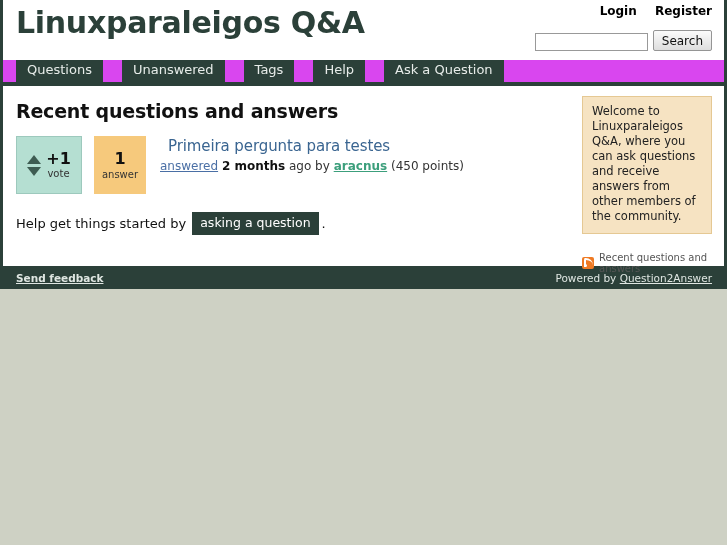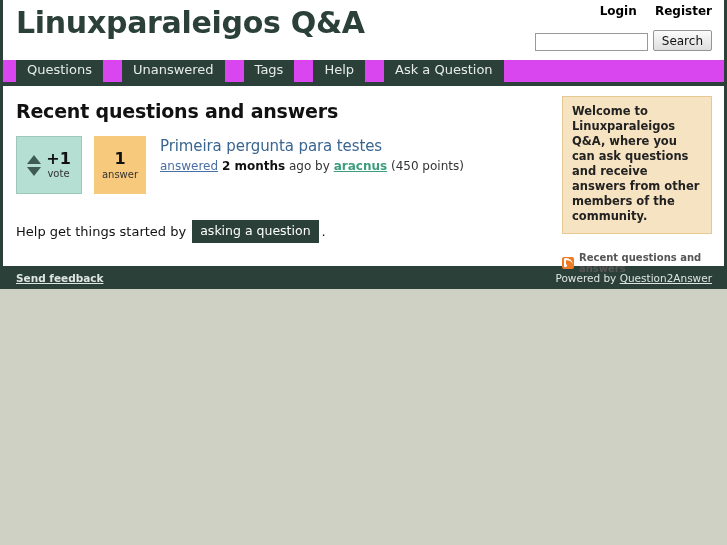--- a/index.html
+++ b/index.html
@@ -172,20 +172,21 @@
   .q-answers .lbl { font-size: 10px; color: #333; line-height: 13px; }
 
   .q-main { padding-top: 1px; }
   .q-title {
     font-size: 15px;
     color: #3a6591;
     text-decoration: none;
     display: block;
     margin-bottom: 4px;
     letter-spacing: -0.1px;
+    margin-left: 8px;
   }
   .q-meta {
     font-size: 12px;
     color: #333;
     margin-bottom: 6px;
   }
   .q-meta .when-link { color: #4a6fa5; }
   .q-meta b { color: #111; }
   .q-meta .who { color: #3c9f7c; font-weight: bold; }
   .q-tags { display: flex; gap: 4px; }
@@ -194,21 +195,21 @@
     color: #fff;
     font-size: 10.5px;
     font-weight: bold;
     padding: 2px 6px 3px 6px;
     text-decoration: none;
     display: inline-block;
     line-height: 12px;
   }
 
   #help-line {
-    margin-top: 26px;
+    margin-top: 18px;
     font-size: 13px;
     color: #111;
     display: flex;
     align-items: center;
   }
   #ask-button {
     background: #2b4039;
     color: #fff;
     font-size: 12.5px;
     padding: 4px 8px 5px 8px;
@@ -216,22 +217,21 @@
     margin: 0 3px 0 6px;
     display: inline-block;
     line-height: 14px;
   }
 
   
   #sidebar {
     position: absolute;
     top: 10px;
     right: 12px;
-    width: 150px;
-    font-weight: bold;
+    width: 130px;
   }
   #welcome-box {
     background: #f6e3c2;
     border: 1px solid #e5c893;
     padding: 7px 9px 9px 9px;
     font-size: 11.5px;
     line-height: 15px;
     color: #222;
   }
   #feed-link {

